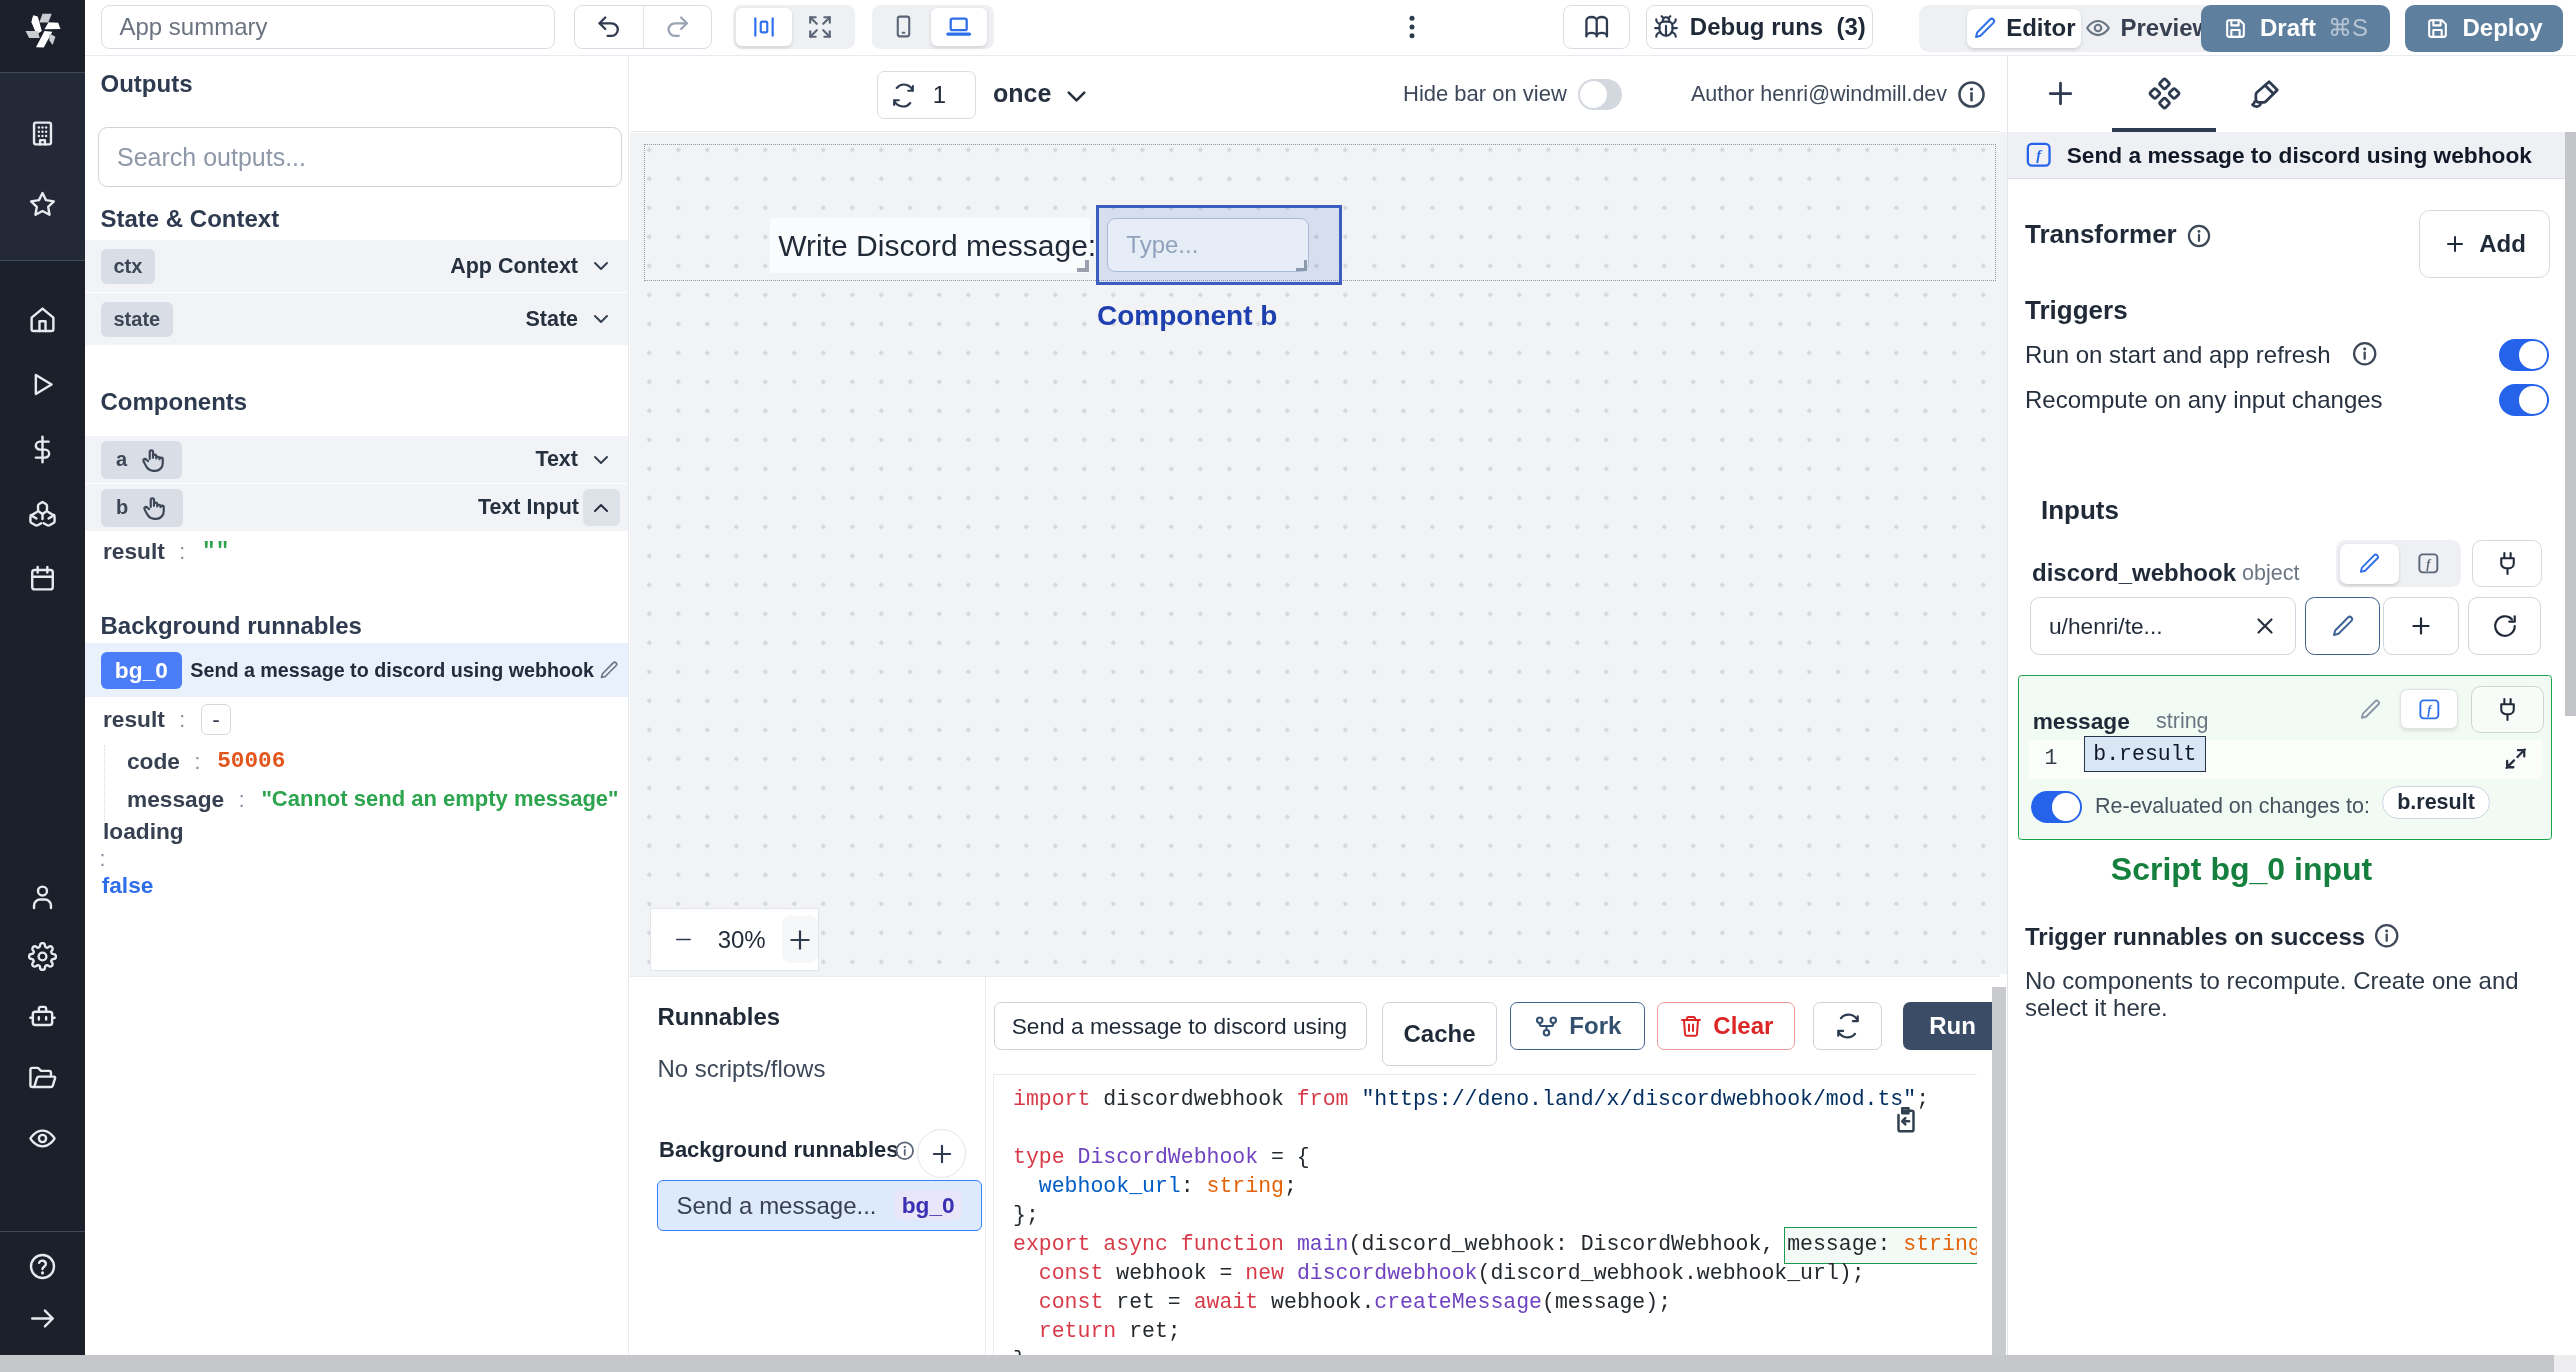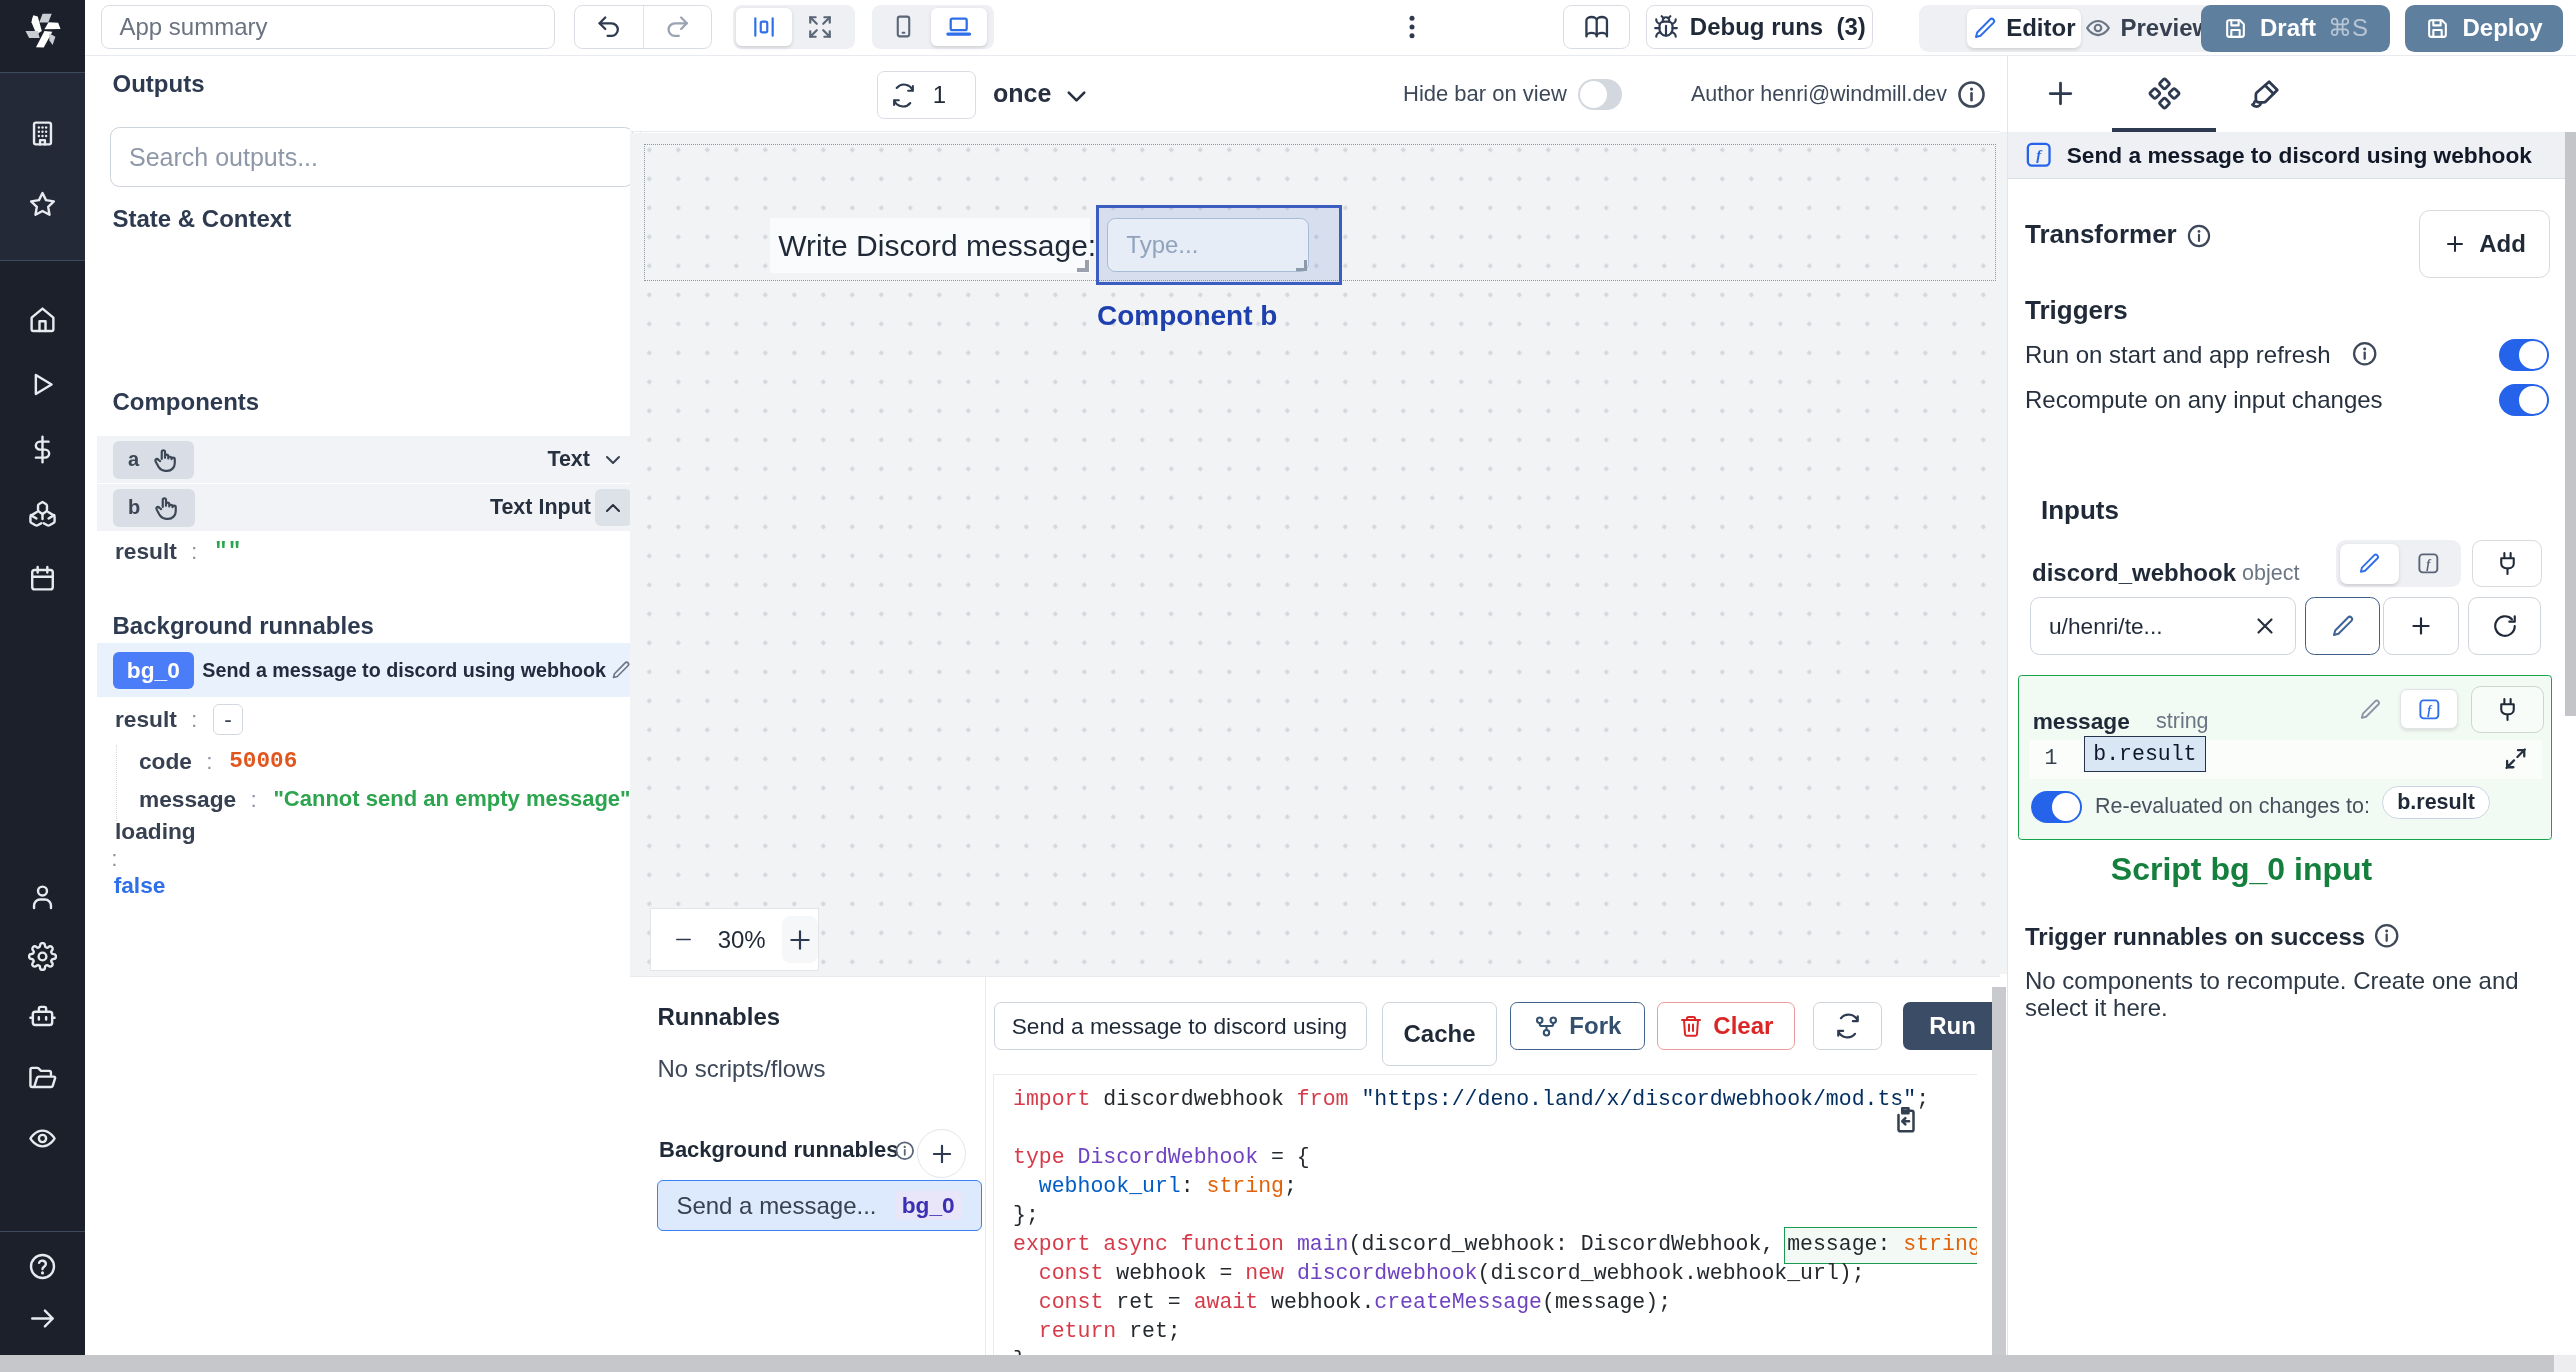--- a/index.html
+++ b/index.html
@@ -18,21 +18,21 @@
 
 #topbar { position:absolute; left:85px; top:0; width:2491px; height:56px; background:#fff; border-bottom:1.2px solid #e7eaee; }
 .tb-input { position:absolute; border:1.2px solid #d9dde3; border-radius:8.3px; background:#fff; }
 .seg-group { position:absolute; background:#eef0f3; border-radius:8.3px; display:flex; align-items:center; padding:3px; }
 .seg { border-radius:6px; display:flex; align-items:center; justify-content:center; }
 .seg.on { background:#fff; box-shadow:0 1.2px 3.6px rgba(0,0,0,.12); }
 .btn-w { position:absolute; background:#fff; border:1.2px solid #d9dde3; border-radius:8.3px; display:flex; align-items:center; justify-content:center; }
 .btn-slate { position:absolute; background:#5f7f9f; border-radius:9.5px; display:flex; align-items:center; justify-content:center; color:#fff; font-weight:700; font-size:24px; }
 
 
-#lpanel { position:absolute; left:97px; top:56px; width:544px; height:1316px; background:#fff; border-right:1.2px solid #e7eaee; }
+#lpanel { position:absolute; left:85px; top:56px; width:544px; height:1316px; background:#fff; border-right:1.2px solid #e7eaee; }
 .lp-h { font-weight:700; font-size:24px; color:#2d3a4f; }
 .lrow { position:relative; width:100%; background:#f1f3f6; border-bottom:1.2px solid #fff; display:flex; align-items:center; }
 .lbadge { background:#d8dde6; border-radius:6px; color:#3c4654; font-weight:700; font-size:20px; display:inline-flex; align-items:center; justify-content:center; }
 .rlabel { position:absolute; right:50px; font-size:21.5px; font-weight:700; color:#27303f; }
 .chev { position:absolute; right:15.5px; width:24px; height:24px; color:#374151; }
 
 
 #canvas-top { position:absolute; left:630px; top:56px; width:1377px; height:76px; background:#fff; border-bottom:1.2px solid #e7eaee; }
 #canvas { position:absolute; left:630px; top:133px; width:1370px; height:843px; background:#f2f3f5;
   background-image:radial-gradient(circle, #d4d7dd 2px, transparent 2.3px);
@@ -290,20 +290,36 @@
         <path d="M8 4v5h7V4M8 20v-6.5h8V20"></path>
       </svg>
     <span>Deploy</span>
   </div>
 </div>
 <div id="lpanel">
   <div class="lp-h abs" style="left:15.5px;top:13.7px;">Outputs</div>
   <div class="abs" style="left:13px;top:71px;width:524px;height:60px;border:1.2px solid #cdd3db;border-radius:9.5px;display:flex;align-items:center;padding-left:18px;color:#8e98a8;font-size:25px;">Search outputs...</div>
   <div class="lp-h abs" style="left:15.5px;top:149px;">State &amp; Context</div>
 
+  <div class="abs" style="left:0;top:184px;width:100%;">
+    <div class="lrow" style="height:53px;">
+      <span class="lbadge" style="margin-left:15.5px;height:35px;padding:0 13px;">ctx</span>
+      <span class="rlabel">App Context</span>
+      <svg class="chev" viewBox="0 0 24 24">
+          <path class="ic" stroke-width="2.6" d="M6 9l6 6 6-6"></path>
+        </svg>
+    </div>
+    <div class="lrow" style="height:53px;">
+      <span class="lbadge" style="margin-left:15.5px;height:35px;padding:0 13px;">state</span>
+      <span class="rlabel">State</span>
+      <svg class="chev" viewBox="0 0 24 24">
+          <path class="ic" stroke-width="2.6" d="M6 9l6 6 6-6"></path>
+        </svg>
+    </div>
+  </div>
 
   <div class="lp-h abs" style="left:15.5px;top:332px;">Components</div>
   <div class="abs" style="left:0;top:380px;width:100%;">
     <div class="lrow" style="height:48px;">
       <span class="lbadge" style="margin-left:15.5px;height:38px;padding:0 15.5px;gap:13px;">a
         <svg width="26" height="26" viewBox="0 0 24 24" class="ic" style="color:#3c4654" stroke-width="2.2">
             <path d="M9 11V4.5a1.5 1.5 0 0 1 3 0V10m0-1.5a1.5 1.5 0 0 1 3 0V10m0 .5a1.5 1.5 0 0 1 3 0v.5m0 .3a1.5 1.5 0 0 1 3 0V15a7 7 0 0 1-7 7h-1.8a7 7 0 0 1-5.8-3.1L4.2 15c-.9-1.4-1.6-2.6-.8-3.4.7-.7 2-.4 2.8.4L7.5 13"></path>
           </svg>
       </span>
       <span class="rlabel">Text</span>

